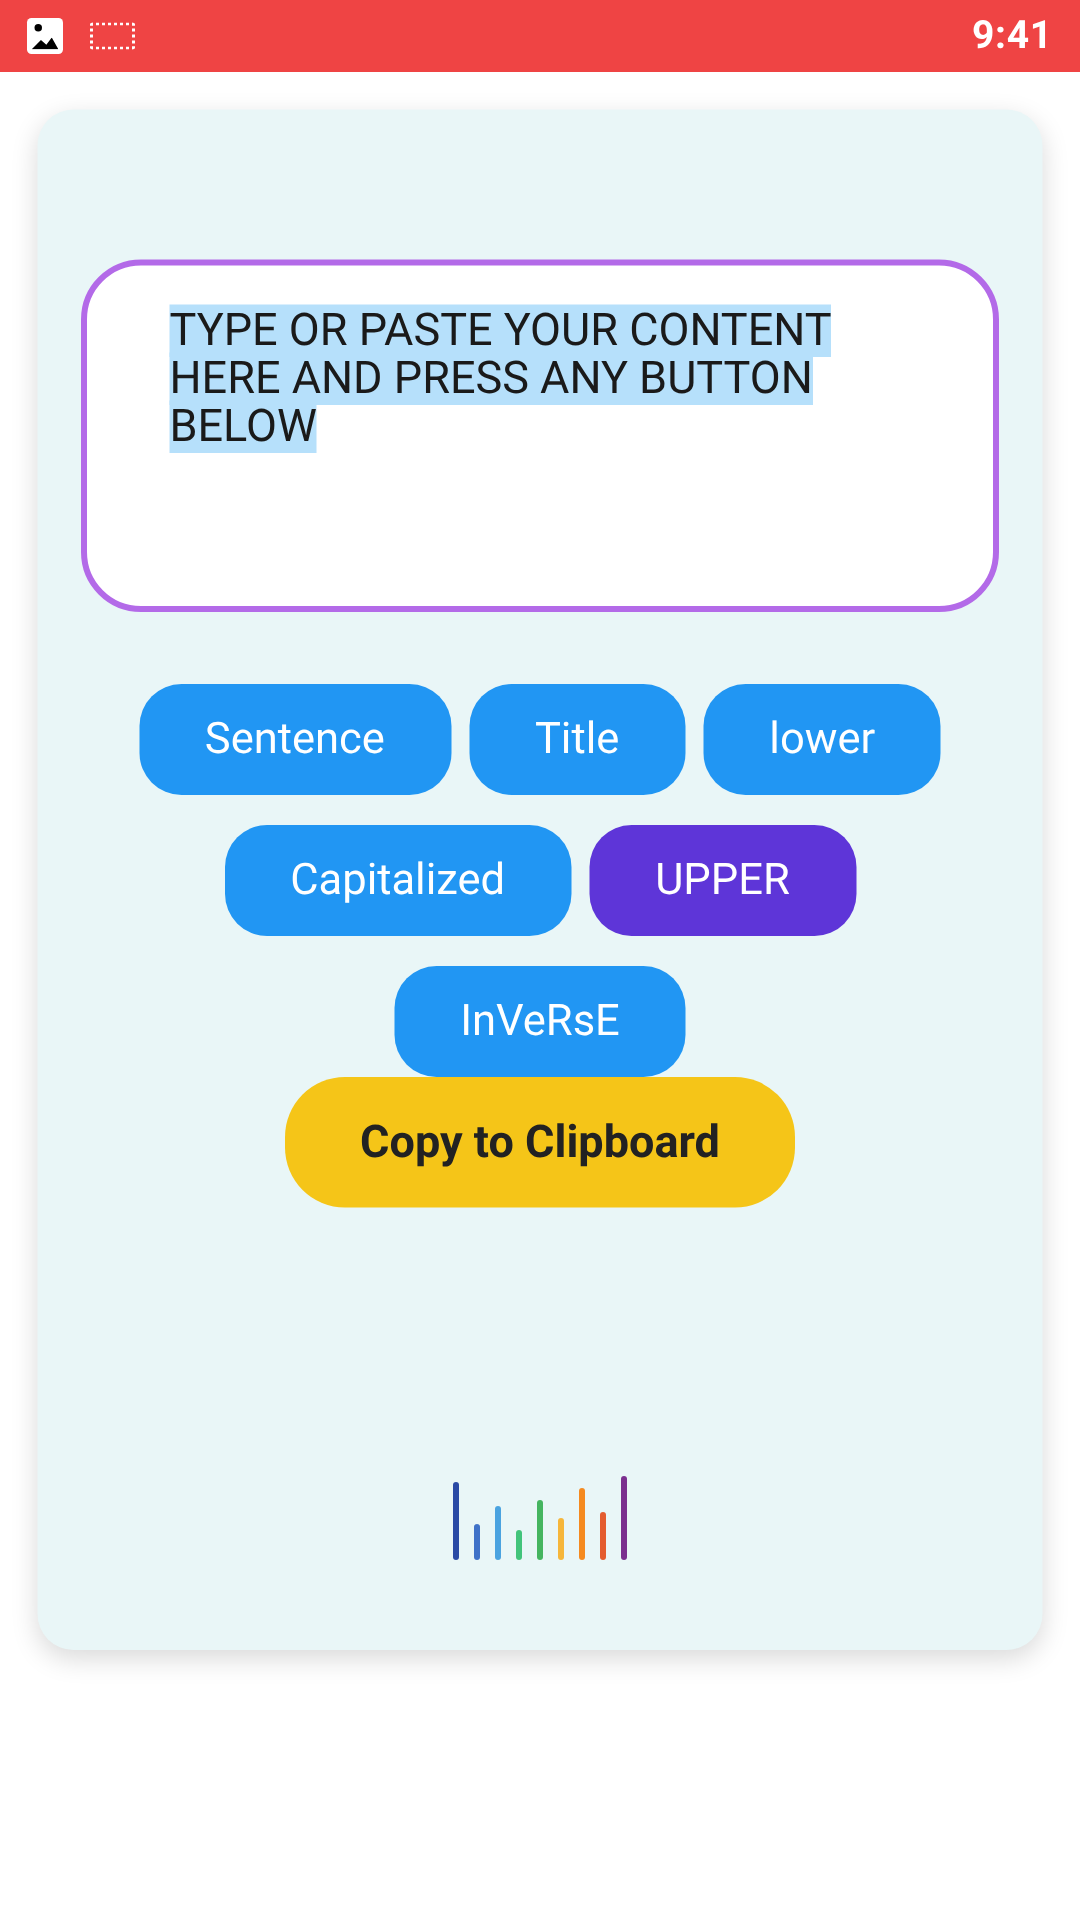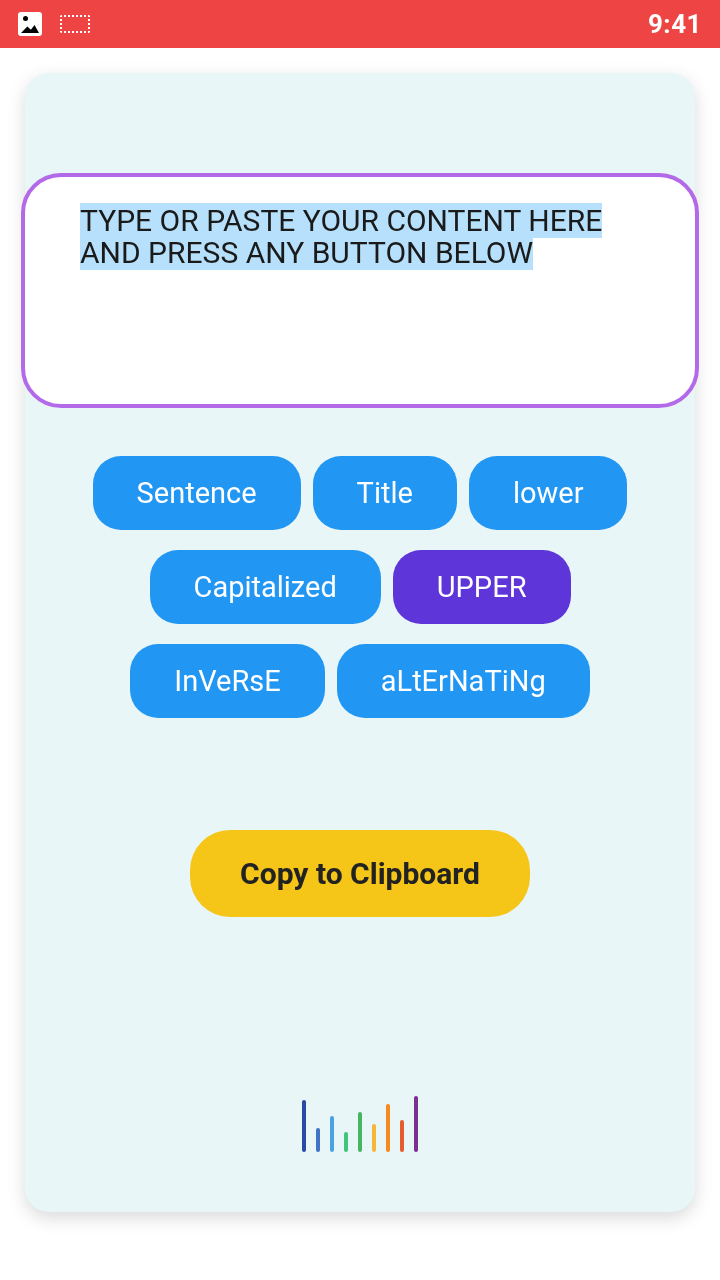--- a/index.html
+++ b/index.html
@@ -56,21 +56,21 @@
     background: #e9f6f7;
     border-radius: 24px;
     box-shadow: 0 6px 18px rgba(0,0,0,0.15);
     padding: 100px 18px 60px 18px;
     display: flex;
     flex-direction: column;
     align-items: center;
   }
 
   .text-area {
-    width: 678px;
+    width: 612px;
     height: 235px;
     border: 4px solid #b36ae8;
     border-radius: 40px;
     background: #ffffff;
     padding: 28px 55px;
   }
   .text-highlight {
     font-size: 30px;
     font-weight: 400;
     line-height: 1.07;
@@ -109,21 +109,20 @@
 
   .counts {
     margin-top: 64px;
     font-size: 30px;
     font-weight: 700;
     color: #1a1a1a;
     text-align: center;
   }
 
   .copy-btn {
-    margin-top: 112px;
     background: #f5c518;
     color: #222222;
     border: none;
     border-radius: 40px;
     font-size: 30px;
     font-weight: 700;
     padding: 26px 50px;
     cursor: pointer;
     font-family: inherit;
   }
@@ -168,21 +167,20 @@
       <button class="case-btn">Sentence</button>
       <button class="case-btn">Title</button>
       <button class="case-btn">lower</button>
     </div>
     <div class="button-row">
       <button class="case-btn">Capitalized</button>
       <button class="case-btn active">UPPER</button>
     </div>
     <div class="button-row">
       <button class="case-btn">InVeRsE</button>
-      <button class="case-btn">aLtErNaTiNg</button>
     </div>
   </div>
 
 
   <button class="copy-btn">Copy to Clipboard</button>
 
   <div class="bars">
     <div class="bar b1"></div>
     <div class="bar b2"></div>
     <div class="bar b3"></div>

